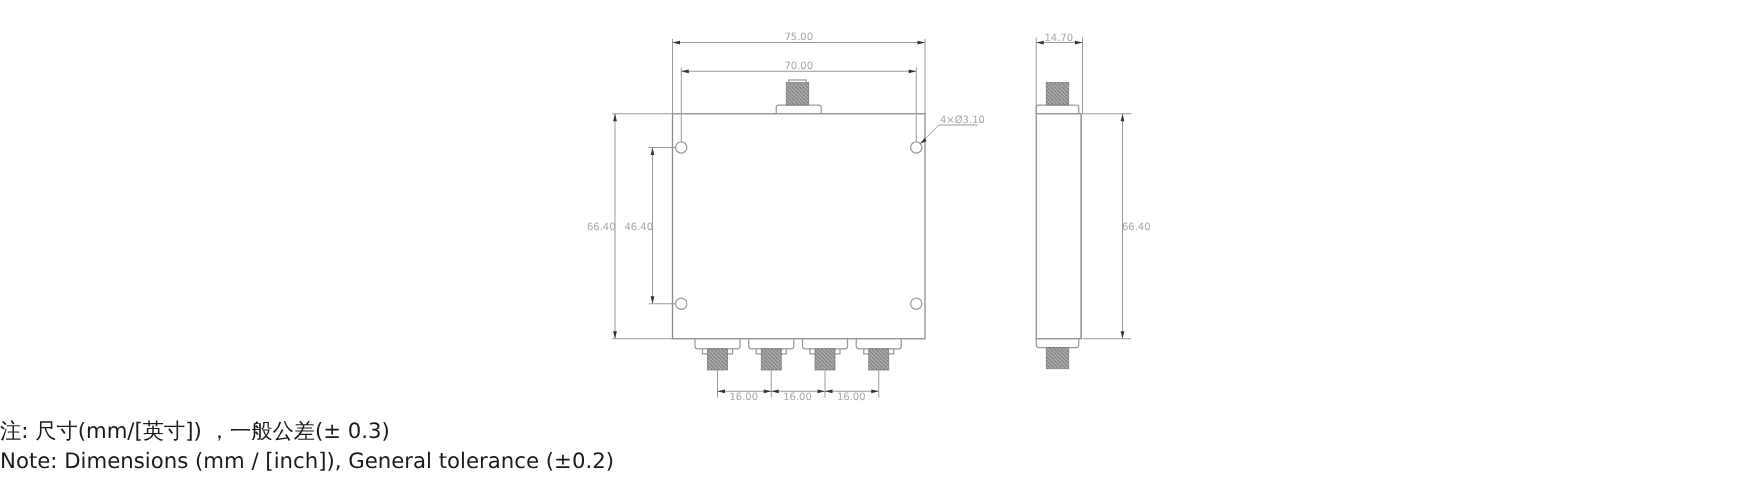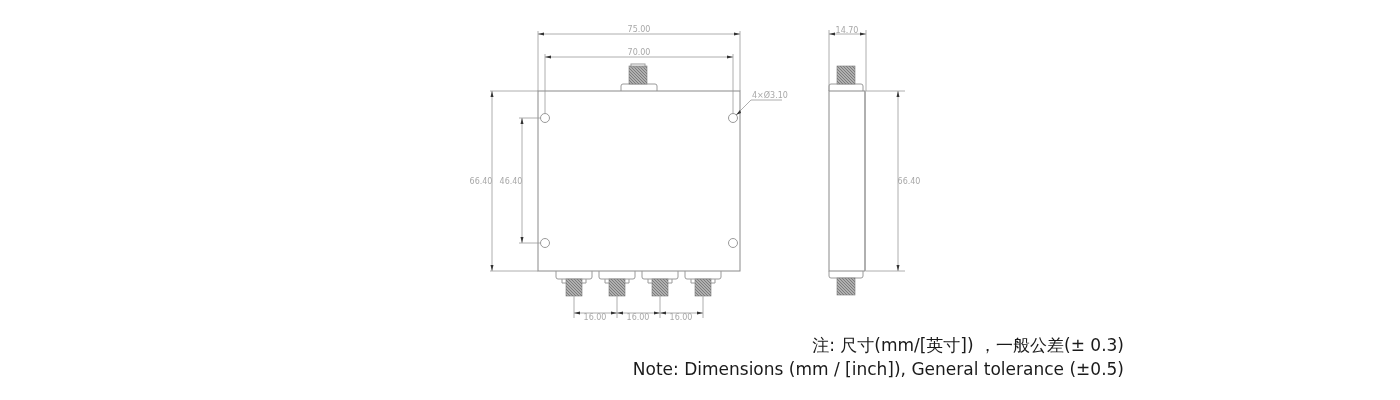--- a/index.html
+++ b/index.html
@@ -3,21 +3,21 @@
   <meta charset="utf-8">
   <style>
     html, body { margin: 0; padding: 0; background: #ffffff; }
     body { width: 1400px; height: 400px; position: relative; overflow: hidden; font-family: "DejaVu Sans", sans-serif; }
     #drawing { position: absolute; left: 0; top: 0; width: 1400px; height: 330px; }
     .line { stroke: #9a9a9a; stroke-width: 1; fill: none; }
     .body { stroke: #8a8a8a; stroke-width: 1; fill: #ffffff; }
     .dim { stroke: #9a9a9a; stroke-width: 0.8; fill: none; }
     .dimtext { fill: #a8a8a8; font-family: "DejaVu Sans", sans-serif; font-size: 8px; }
     .arrow { fill: #333333; }
-    .notes { position: absolute; left: 0; width: 1124px; top: 333px; text-align: right; color: #1a1a1a; font-family: "DejaVu Sans", sans-serif; font-size: 17px; line-height: 24px; }
+    .notes { position: absolute; left: 0; width: 1124px; top: 333px; text-align: left; color: #1a1a1a; font-family: "DejaVu Sans", sans-serif; font-size: 17px; line-height: 24px; }
     .notes div { white-space: pre; }
   </style>
 </head>
 <body>
 
 <svg id="drawing" viewBox="0 0 1400 330" xmlns="http://www.w3.org/2000/svg">
   <defs>
     <pattern id="thr" width="3" height="3" patternUnits="userSpaceOnUse">
       <rect width="3" height="3" fill="#b0b0b0"></rect>
       <line x1="0" y1="0" x2="3" y2="3" stroke="#6e6e6e" stroke-width="0.8"></line>
@@ -153,14 +153,14 @@
       <line class="dim" x1="898" y1="91" x2="898" y2="271"></line>
       <path class="arrow" d="M898 91 L896.5 97 L899.5 97 Z"></path>
       <path class="arrow" d="M898 271 L896.5 265 L899.5 265 Z"></path>
       <text class="dimtext" x="909" y="184" text-anchor="middle">66.40</text>
     </g>
   </g>
 </svg>
 
 <div class="notes">
   <div>注: 尺寸(mm/[英寸]) ，一般公差(± 0.3)</div>
-  <div>Note: Dimensions (mm / [inch]), General tolerance (±0.5)</div>
+  <div>Note: Dimensions (mm / [inch]), General tolerance (±0.2)</div>
 </div>
 
 </body></html>

